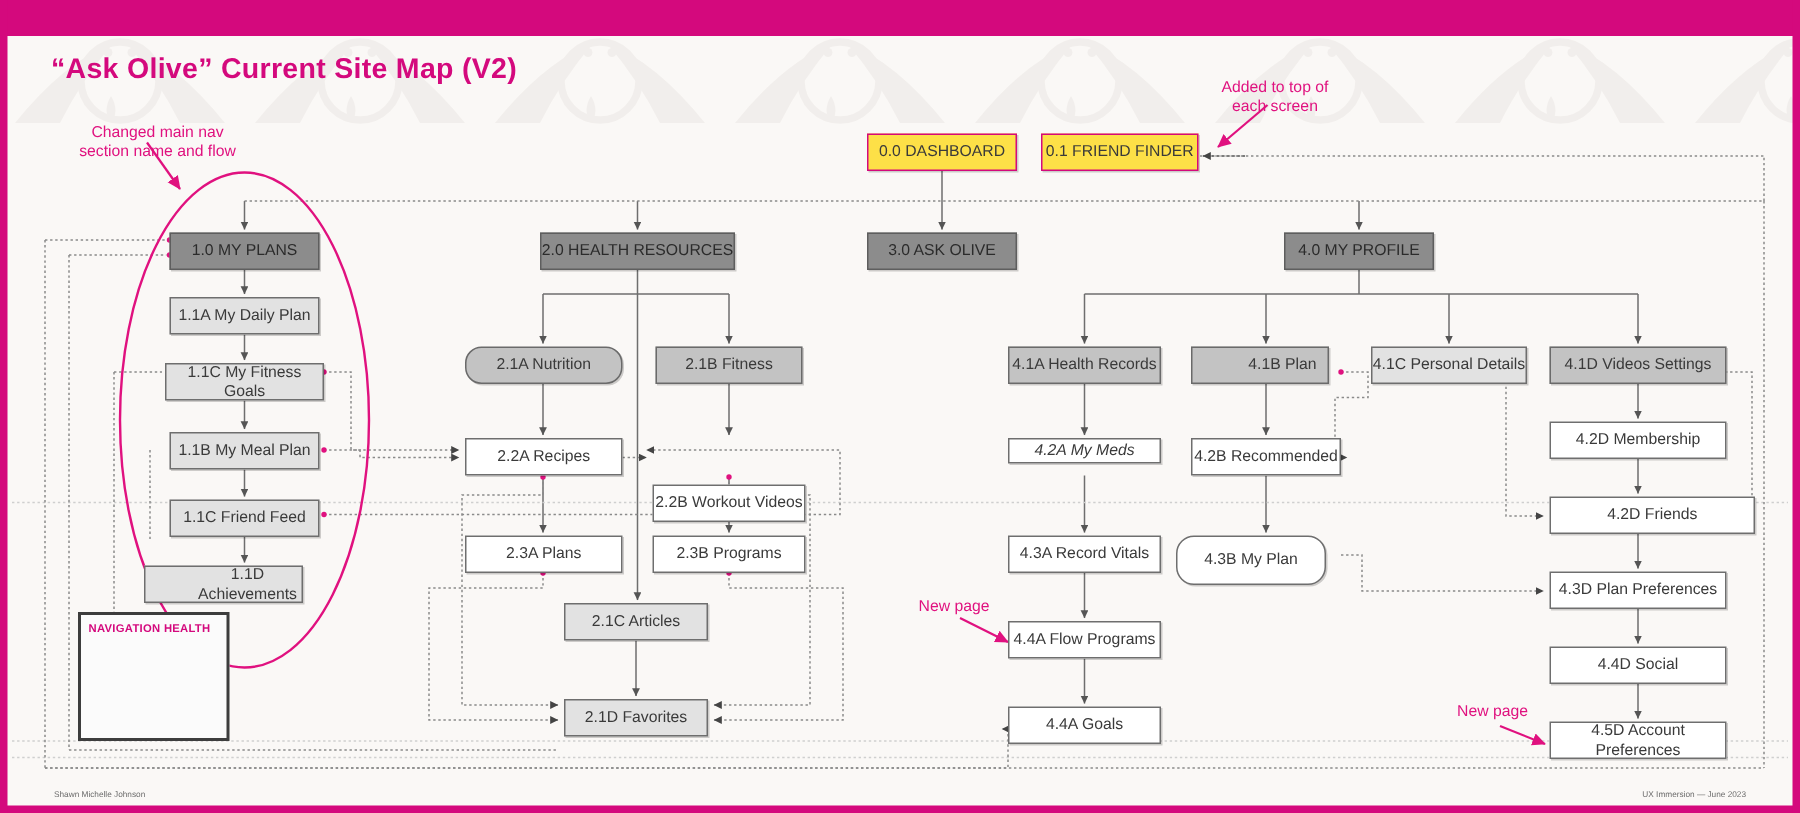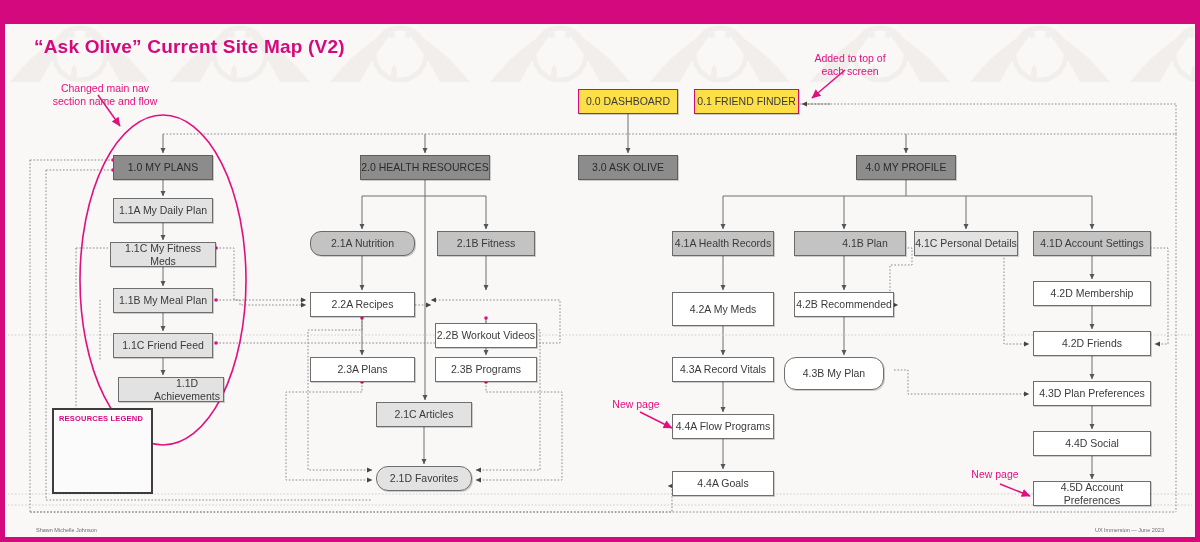--- a/index.html
+++ b/index.html
@@ -209,62 +209,62 @@
   </svg>
 
   <div id="nodes">
       <div class="node t-pink" style="left: 578px; top: 89px; width: 100px; height: 25px;">0.0 DASHBOARD</div>
       <div class="node t-pink" style="left: 694px; top: 89px; width: 105px; height: 25px;">0.1 FRIEND FINDER</div>
       <div class="node t-section" style="left: 113px; top: 155px; width: 100px; height: 25px;">1.0 MY PLANS</div>
       <div class="node t-section" style="left: 360px; top: 155px; width: 130px; height: 25px;">2.0 HEALTH RESOURCES</div>
       <div class="node t-section" style="left: 578px; top: 155px; width: 100px; height: 25px;">3.0 ASK OLIVE</div>
       <div class="node t-section" style="left: 856px; top: 155px; width: 100px; height: 25px;">4.0 MY PROFILE</div>
       <div class="node t-topic" style="left: 113px; top: 198px; width: 100px; height: 25px;">1.1A My Daily Plan</div>
-      <div class="node t-topic" style="left: 110px; top: 242px; width: 106px; height: 25px;">1.1C My Fitness Meds</div>
+      <div class="node t-topic" style="left: 110px; top: 242px; width: 106px; height: 25px;">1.1C My Fitness Goals</div>
       <div class="node t-topic" style="left: 113px; top: 288px; width: 100px; height: 25px;">1.1B My Meal Plan</div>
       <div class="node t-topic" style="left: 113px; top: 333px; width: 100px; height: 25px;">1.1C Friend Feed</div>
-      <div class="node t-topic" style="left: 118px; top: 377px; width: 106px; height: 25px; padding-left: 32px;">1.1D Achievements</div>
+      <div class="node t-topic" style="left: 96px; top: 377px; width: 106px; height: 25px; padding-left: 32px;">1.1D Achievements</div>
       <div class="node t-subsection" style="left: 310px; top: 231px; width: 105px; height: 25px; border-radius: 11px;">2.1A Nutrition</div>
       <div class="node t-subsection" style="left: 437px; top: 231px; width: 98px; height: 25px;">2.1B Fitness</div>
       <div class="node t-subtopic" style="left: 310px; top: 292px; width: 105px; height: 25px;">2.2A Recipes</div>
       <div class="node t-subtopic" style="left: 435px; top: 292px; width: 102px; height: 25px; margin-top: 31px;">2.2B Workout Videos</div>
       <div class="node t-subtopic" style="left: 310px; top: 357px; width: 105px; height: 25px;">2.3A Plans</div>
       <div class="node t-subtopic" style="left: 435px; top: 357px; width: 102px; height: 25px;">2.3B Programs</div>
       <div class="node t-topic" style="left: 376px; top: 402px; width: 96px; height: 25px;">2.1C Articles</div>
-      <div class="node t-topic" style="left: 376px; top: 466px; width: 96px; height: 25px; border-radius: 12px;">2.1D Favorites</div>
+      <div class="node t-topic" style="left: 376px; top: 466px; width: 96px; height: 25px;">2.1D Favorites</div>
       <div class="node t-subsection" style="left: 672px; top: 231px; width: 102px; height: 25px;">4.1A Health Records</div>
-      <div class="node t-subsection" style="left: 794px; top: 231px; width: 112px; height: 25px; padding-left: 30px;">4.1B Plan</div>
+      <div class="node t-subsection" style="left: 794px; top: 231px; width: 92px; height: 25px; padding-left: 30px;">4.1B Plan</div>
       <div class="node t-topic" style="left: 914px; top: 231px; width: 104px; height: 25px;">4.1C Personal Details</div>
-      <div class="node t-subsection" style="left: 1033px; top: 231px; width: 118px; height: 25px;">4.1D Account Settings</div>
-      <div class="node t-subtopic" style="left: 672px; top: 292px; width: 102px; height: 34px;">4.2A My Meds</div>
+      <div class="node t-subsection" style="left: 1033px; top: 231px; width: 118px; height: 25px;">4.1D Videos Settings</div>
+      <div class="node t-subtopic" style="left: 672px; top: 292px; width: 102px; height: 17px; font-style: italic;">4.2A My Meds</div>
       <div class="node t-subtopic" style="left: 794px; top: 292px; width: 100px; height: 25px;">4.2B Recommended</div>
       <div class="node t-subtopic" style="left: 1033px; top: 281px; width: 118px; height: 25px;">4.2D Membership</div>
       <div class="node t-subtopic" style="left: 672px; top: 357px; width: 102px; height: 25px;">4.3A Record Vitals</div>
       <div class="node t-subtopic" style="left: 784px; top: 357px; width: 100px; height: 33px; border-radius: 12px;">4.3B My Plan</div>
-      <div class="node t-subtopic" style="left: 1033px; top: 331px; width: 118px; height: 25px;">4.2D Friends</div>
+      <div class="node t-subtopic" style="left: 1033px; top: 331px; width: 137px; height: 25px;">4.2D Friends</div>
       <div class="node t-subtopic" style="left: 672px; top: 414px; width: 102px; height: 25px;">4.4A Flow Programs</div>
       <div class="node t-subtopic" style="left: 1033px; top: 381px; width: 118px; height: 25px;">4.3D Plan Preferences</div>
       <div class="node t-subtopic" style="left: 672px; top: 471px; width: 102px; height: 25px;">4.4A Goals</div>
       <div class="node t-subtopic" style="left: 1033px; top: 431px; width: 118px; height: 25px;">4.4D Social</div>
       <div class="node t-subtopic" style="left: 1033px; top: 481px; width: 118px; height: 25px;">4.5D Account Preferences</div>
     </div>
 
   <div class="anno" style="left:790px;top:52px;width:120px;">
     <div>Added to top of</div>
     <div>each screen</div>
   </div>
   <div class="anno" style="left:40px;top:82px;width:130px;">
     <div>Changed main nav</div>
     <div>section name and flow</div>
   </div>
   <div class="anno" style="left:596px;top:398px;width:80px;">New page</div>
   <div class="anno" style="left:955px;top:468px;width:80px;">New page</div>
 
   <div class="legend">
-    <div class="legend-title">RESOURCES LEGEND</div>
+    <div class="legend-title">NAVIGATION HEALTH</div>
   </div>
 
   <div class="foot foot-l">Shawn Michelle Johnson</div>
   <div class="foot foot-r">UX Immersion — June 2023</div>
 
   <div class="band-bottom"></div>
   <div class="band-left"></div>
   <div class="band-right"></div>
 </div>
 

